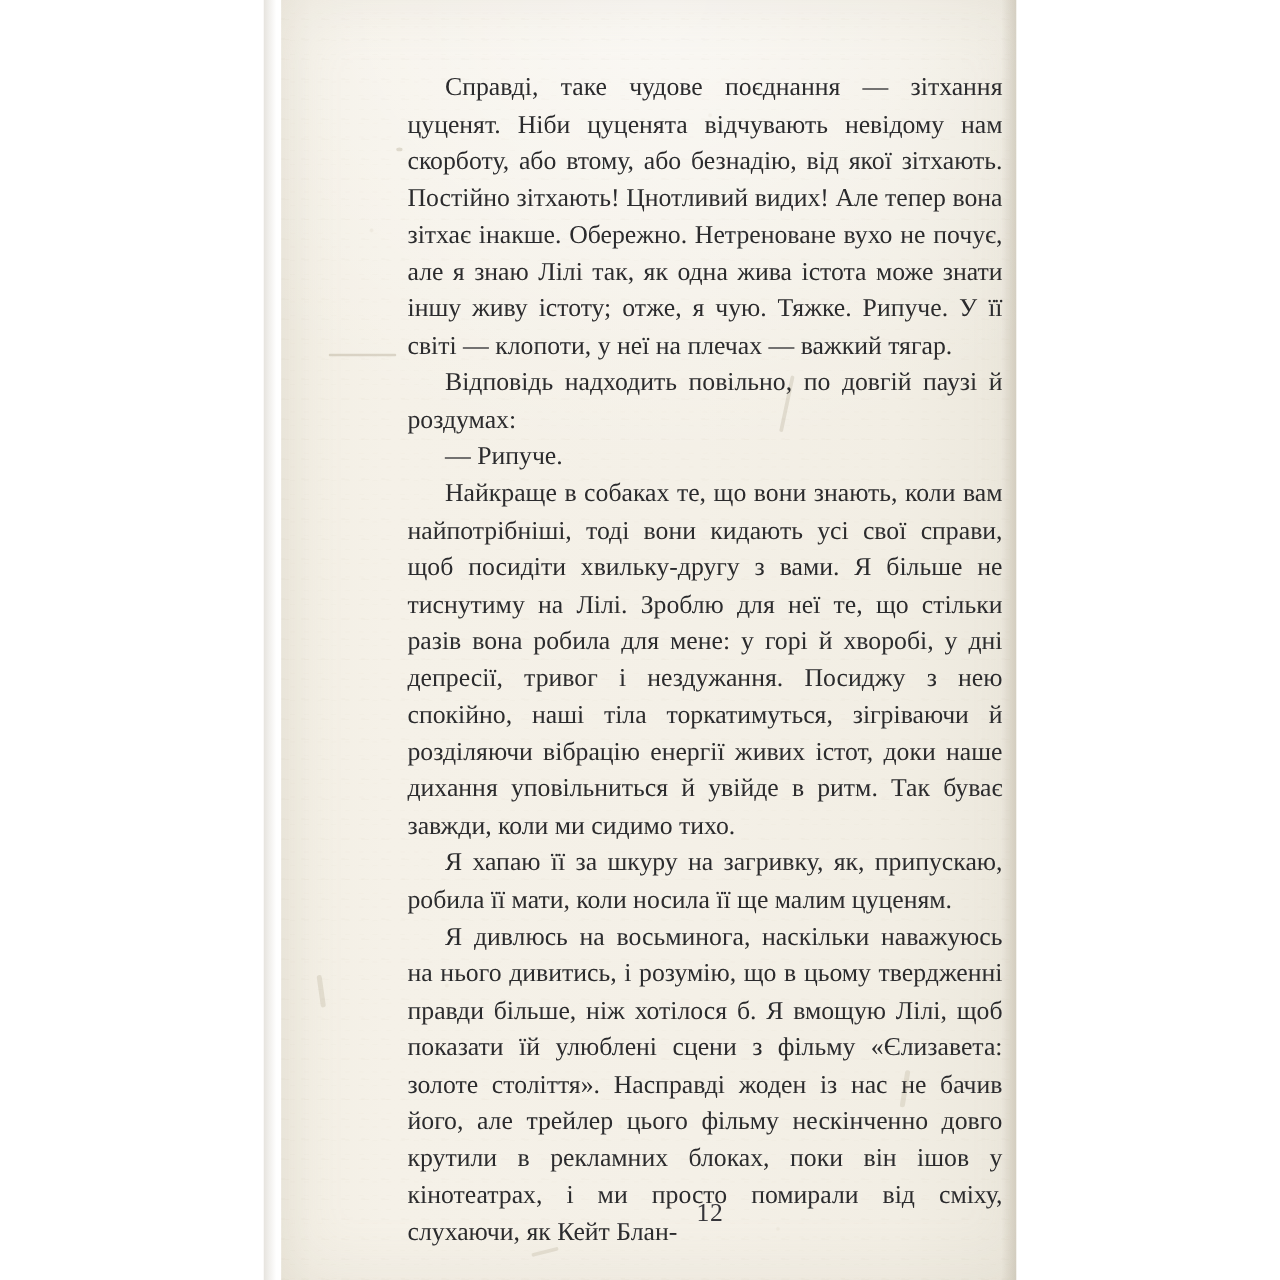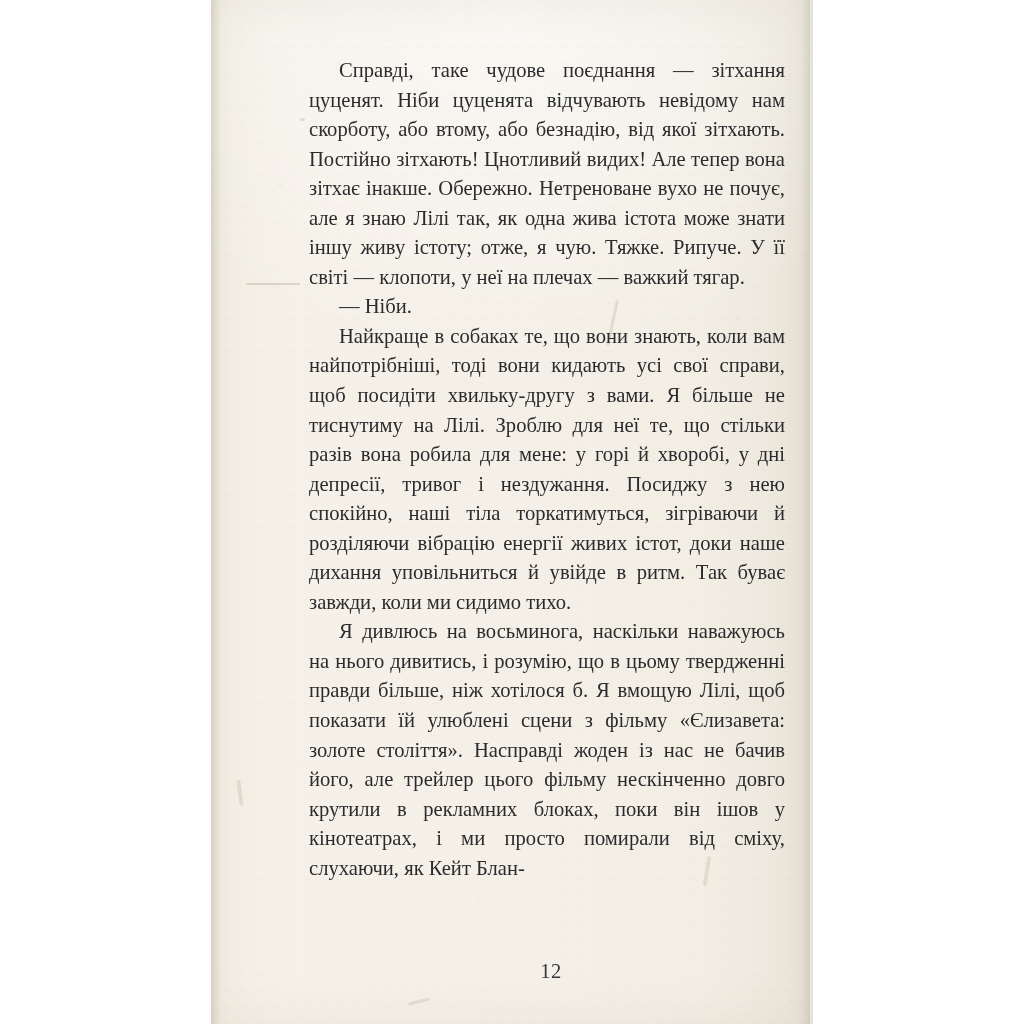--- a/index.html
+++ b/index.html
@@ -17,21 +17,21 @@
   #scan-canvas {
     position: relative;
     width: 1024px;
     height: 1024px;
     background: #ffffff;
   }
 
   
   #book-page {
     position: absolute;
-    left: 208px;
+    left: 225px;
     top: 0px;
     width: 602px;
     height: 1024px;
     background:
       radial-gradient(ellipse 120% 60% at 50% 0%, rgba(255,255,255,0.55) 0%, rgba(255,255,255,0) 60%),
       linear-gradient(90deg,
         #eeeadf 0%,
         #f3efe5 4%,
         #f5f1e8 14%,
         #f4f0e7 55%,
@@ -148,22 +148,24 @@
     <div class="blemish" style="left:92px;  top:118px; width:5px;  height:3px;  background:rgba(183,174,156,0.35);"></div>
     <div class="blemish" style="left:38px;  top:283px; width:54px; height:2px;  background:rgba(186,178,160,0.40); border-radius:2px;"></div>
     <div class="blemish" style="left:403px; top:300px; width:3px;  height:46px; background:rgba(190,182,164,0.30); border-radius:2px; transform:rotate(12deg);"></div>
     <div class="blemish" style="left:298px; top:627px; width:7px;  height:4px;  background:rgba(183,174,156,0.30);"></div>
     <div class="blemish" style="left:30px;  top:780px; width:4px;  height:26px; background:rgba(190,182,164,0.28); border-radius:2px; transform:rotate(-8deg);"></div>
     <div class="blemish" style="left:497px; top:856px; width:4px;  height:30px; background:rgba(190,182,164,0.26); border-radius:2px; transform:rotate(9deg);"></div>
     <div class="blemish" style="left:200px; top:1000px;width:22px; height:3px;  background:rgba(186,178,160,0.26); border-radius:2px; transform:rotate(-14deg);"></div>
 
     <div id="text-column">
       <p>Справді, таке чудове поєднання — зітхання цуценят. Ніби цуценята відчувають невідому нам скорботу, або втому, або безнадію, від якої зітхають. Постійно зітхають! Цнотливий видих! Але тепер вона зітхає інакше. Обережно. Нетреноване вухо не почує, але я знаю Лілі так, як одна жива істота може знати іншу живу істоту; отже, я чую. Тяжке. Рипуче. У її світі — клопоти, у неї на плечах — важкий тягар.</p>
-      <p class="dialogue">— Ніби.</p>
+      <p>Відповідь надходить повільно, по довгій паузі й роздумах:</p>
+      <p class="dialogue">— Рипуче.</p>
       <p>Найкраще в собаках те, що вони знають, коли вам найпотрібніші, тоді вони кидають усі свої справи, щоб посидіти хвильку-другу з вами. Я більше не тиснутиму на Лілі. Зроблю для неї те, що стільки разів вона робила для мене: у горі й хворобі, у дні депресії, тривог і нездужання. Посиджу з нею спокійно, наші тіла торкатимуться, зігріваючи й розділяючи вібрацію енергії живих істот, доки наше дихання уповільниться й увійде в ритм. Так буває завжди, коли ми сидимо тихо.</p>
+      <p>Я хапаю її за шкуру на загривку, як, припускаю, робила її мати, коли носила її ще малим цуценям.</p>
       <p>Я дивлюсь на восьминога, наскільки наважуюсь на нього дивитись, і розумію, що в цьому твердженні правди більше, ніж хотілося б. Я вмощую Лілі, щоб показати їй улюблені сцени з фільму «Єлизавета: золоте століття». Насправді жоден із нас не бачив його, але трейлер цього фільму нескінченно довго крутили в рекламних блоках, поки він ішов у кінотеатрах, і ми просто помирали від сміху, слухаючи, як Кейт Блан-</p>
     </div>
 
     <div id="page-number">12</div>
 
   </div>
 
   <div class="scan-gutter" id="gutter-left"></div>
   <div class="scan-gutter" id="gutter-right"></div>
   <div id="edge-left-shadow"></div>

